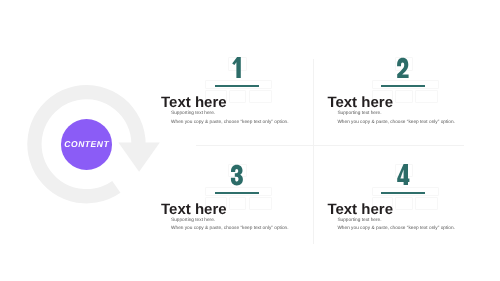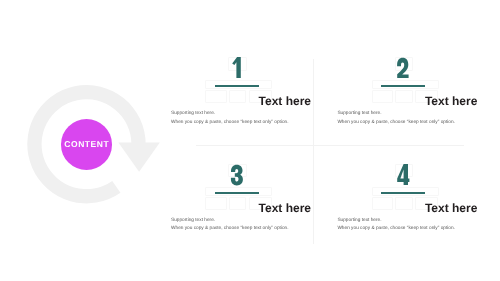--- a/index.html
+++ b/index.html
@@ -10,43 +10,43 @@
   .slide{position:absolute;left:0;top:0;width:500px;height:281px;background:#ffffff;}
 
   
   .divider{position:absolute;background:#f2f2f2;}
   #vertical-divider{left:313.2px;top:59px;width:1.3px;height:185px;}
   #horizontal-divider{left:196px;top:144.9px;width:268px;height:1.3px;}
 
   
   .cyclewrap{position:absolute;left:16px;top:76px;width:160px;height:130px;}
   .badge{position:absolute;left:60.7px;top:118.7px;width:51.6px;height:51.2px;
-         border-radius:50%;background:#d946ef;}
+         border-radius:50%;background:#8b5cf6;font-style:italic;}
   .badge-label{position:absolute;left:0;top:0;width:51.6px;height:51.2px;
          display:flex;align-items:center;justify-content:center;
          color:#ffffff;font-weight:bold;font-size:8.5px;letter-spacing:.55px;text-indent:.55px;}
 
   
   .quad{position:absolute;width:150px;height:80px;}
   .quad-1{left:161px;top:55px;}
   .quad-2{left:327.4px;top:55px;}
   .quad-3{left:161px;top:161.5px;}
   .quad-4{left:327.4px;top:161.5px;}
 
   .ph{position:absolute;border:1px solid #f7f7f7;border-radius:1px;box-sizing:border-box;}
   .ph-num{left:67.4px;top:2.3px;width:18.6px;height:13.4px;}
   .ph-rule{left:44.3px;top:25.2px;width:67.2px;height:9.2px;}
   .ph-title-1{left:44.3px;top:35.2px;width:21.4px;height:13px;}
   .ph-title-2{left:68.1px;top:35.2px;width:17.4px;height:13px;}
   .ph-title-3{left:87.7px;top:35.2px;width:23.2px;height:13px;}
 
   .numsvg{position:absolute;left:63.5px;top:2.2px;}
   .rule{position:absolute;left:53.5px;top:30.4px;width:44px;height:1.8px;background:#2f6f6b;}
-  .title{position:absolute;left:0;top:39px;width:150px;text-align:right;
-         font-weight:bold;font-size:12px;color:#231f20;}
+  .title{position:absolute;left:0;top:39px;width:150px;text-align:left;
+         font-weight:bold;font-size:15px;color:#231f20;}
   .sup{position:absolute;left:10px;font-size:4.75px;color:#585858;white-space:nowrap;}
   .sup-1{top:56.2px;}
   .sup-2{top:64.6px;}
   .hidden-defs{position:absolute;width:0;height:0;overflow:hidden;}
 </style>
 </head>
 <body>
 
 <svg class="hidden-defs" width="0" height="0" aria-hidden="true">
   <defs>

